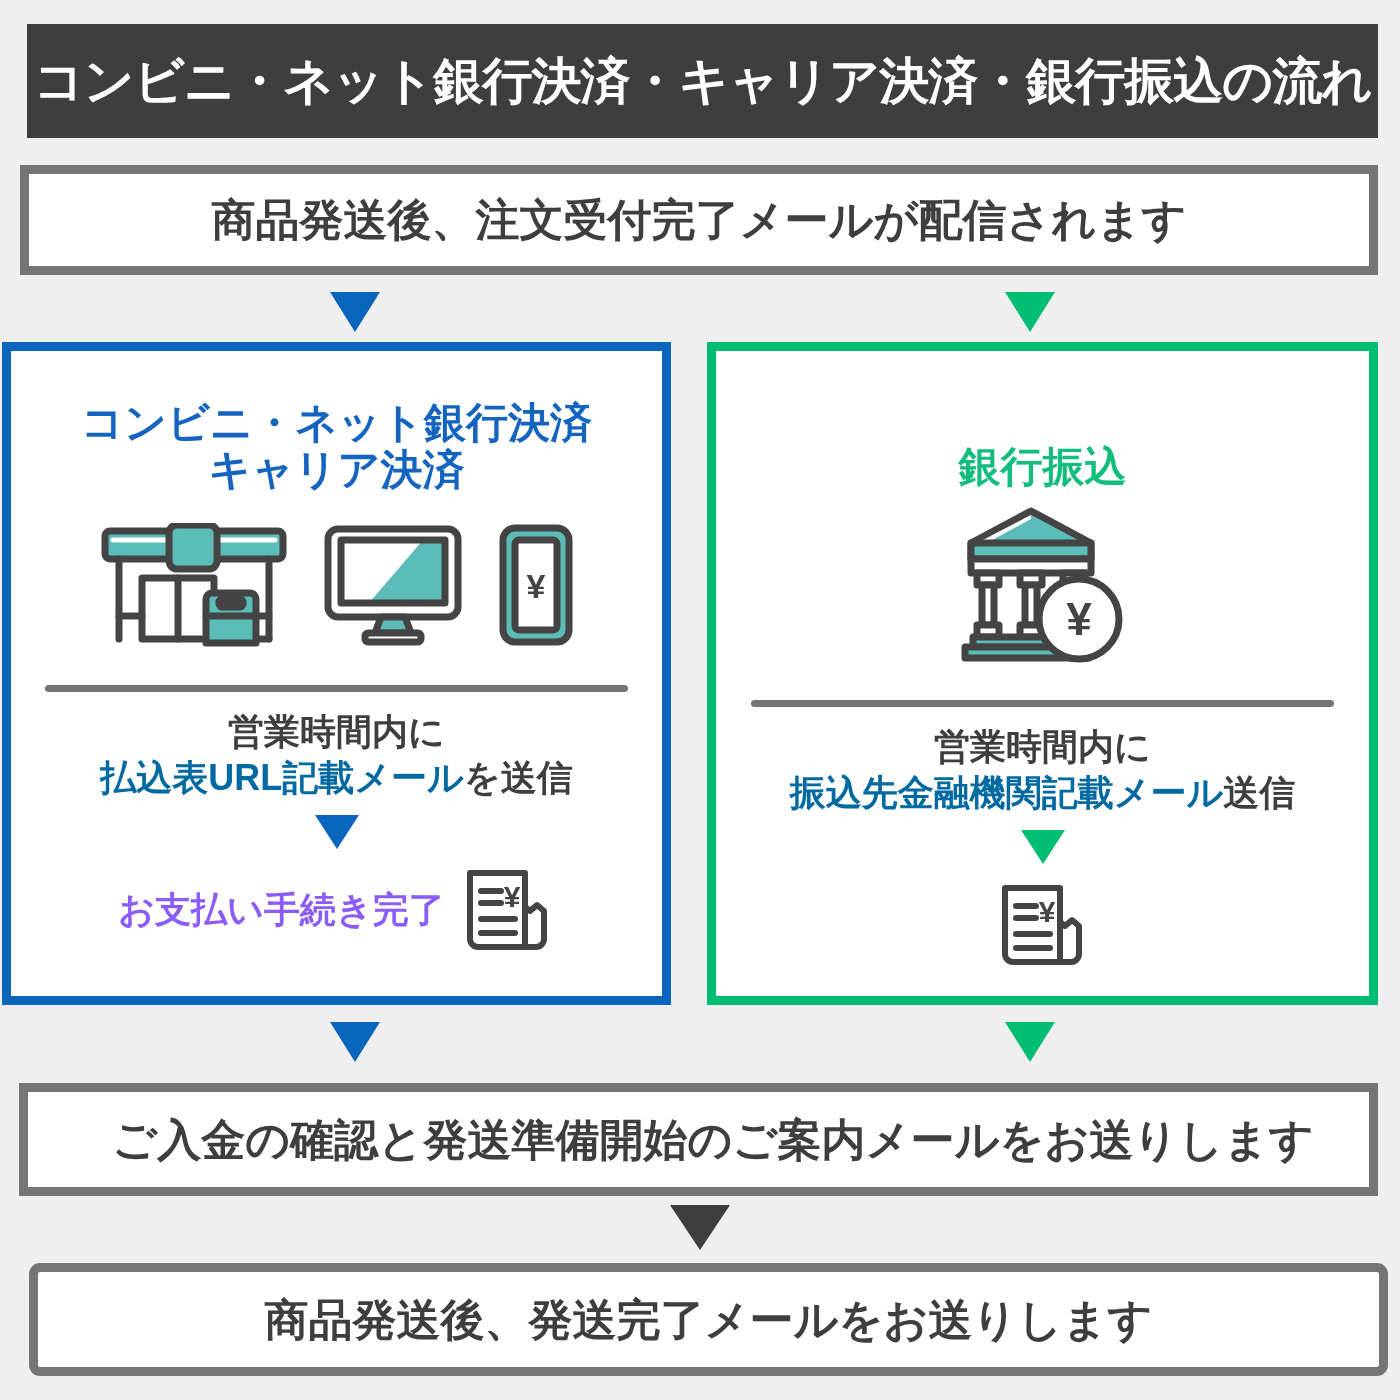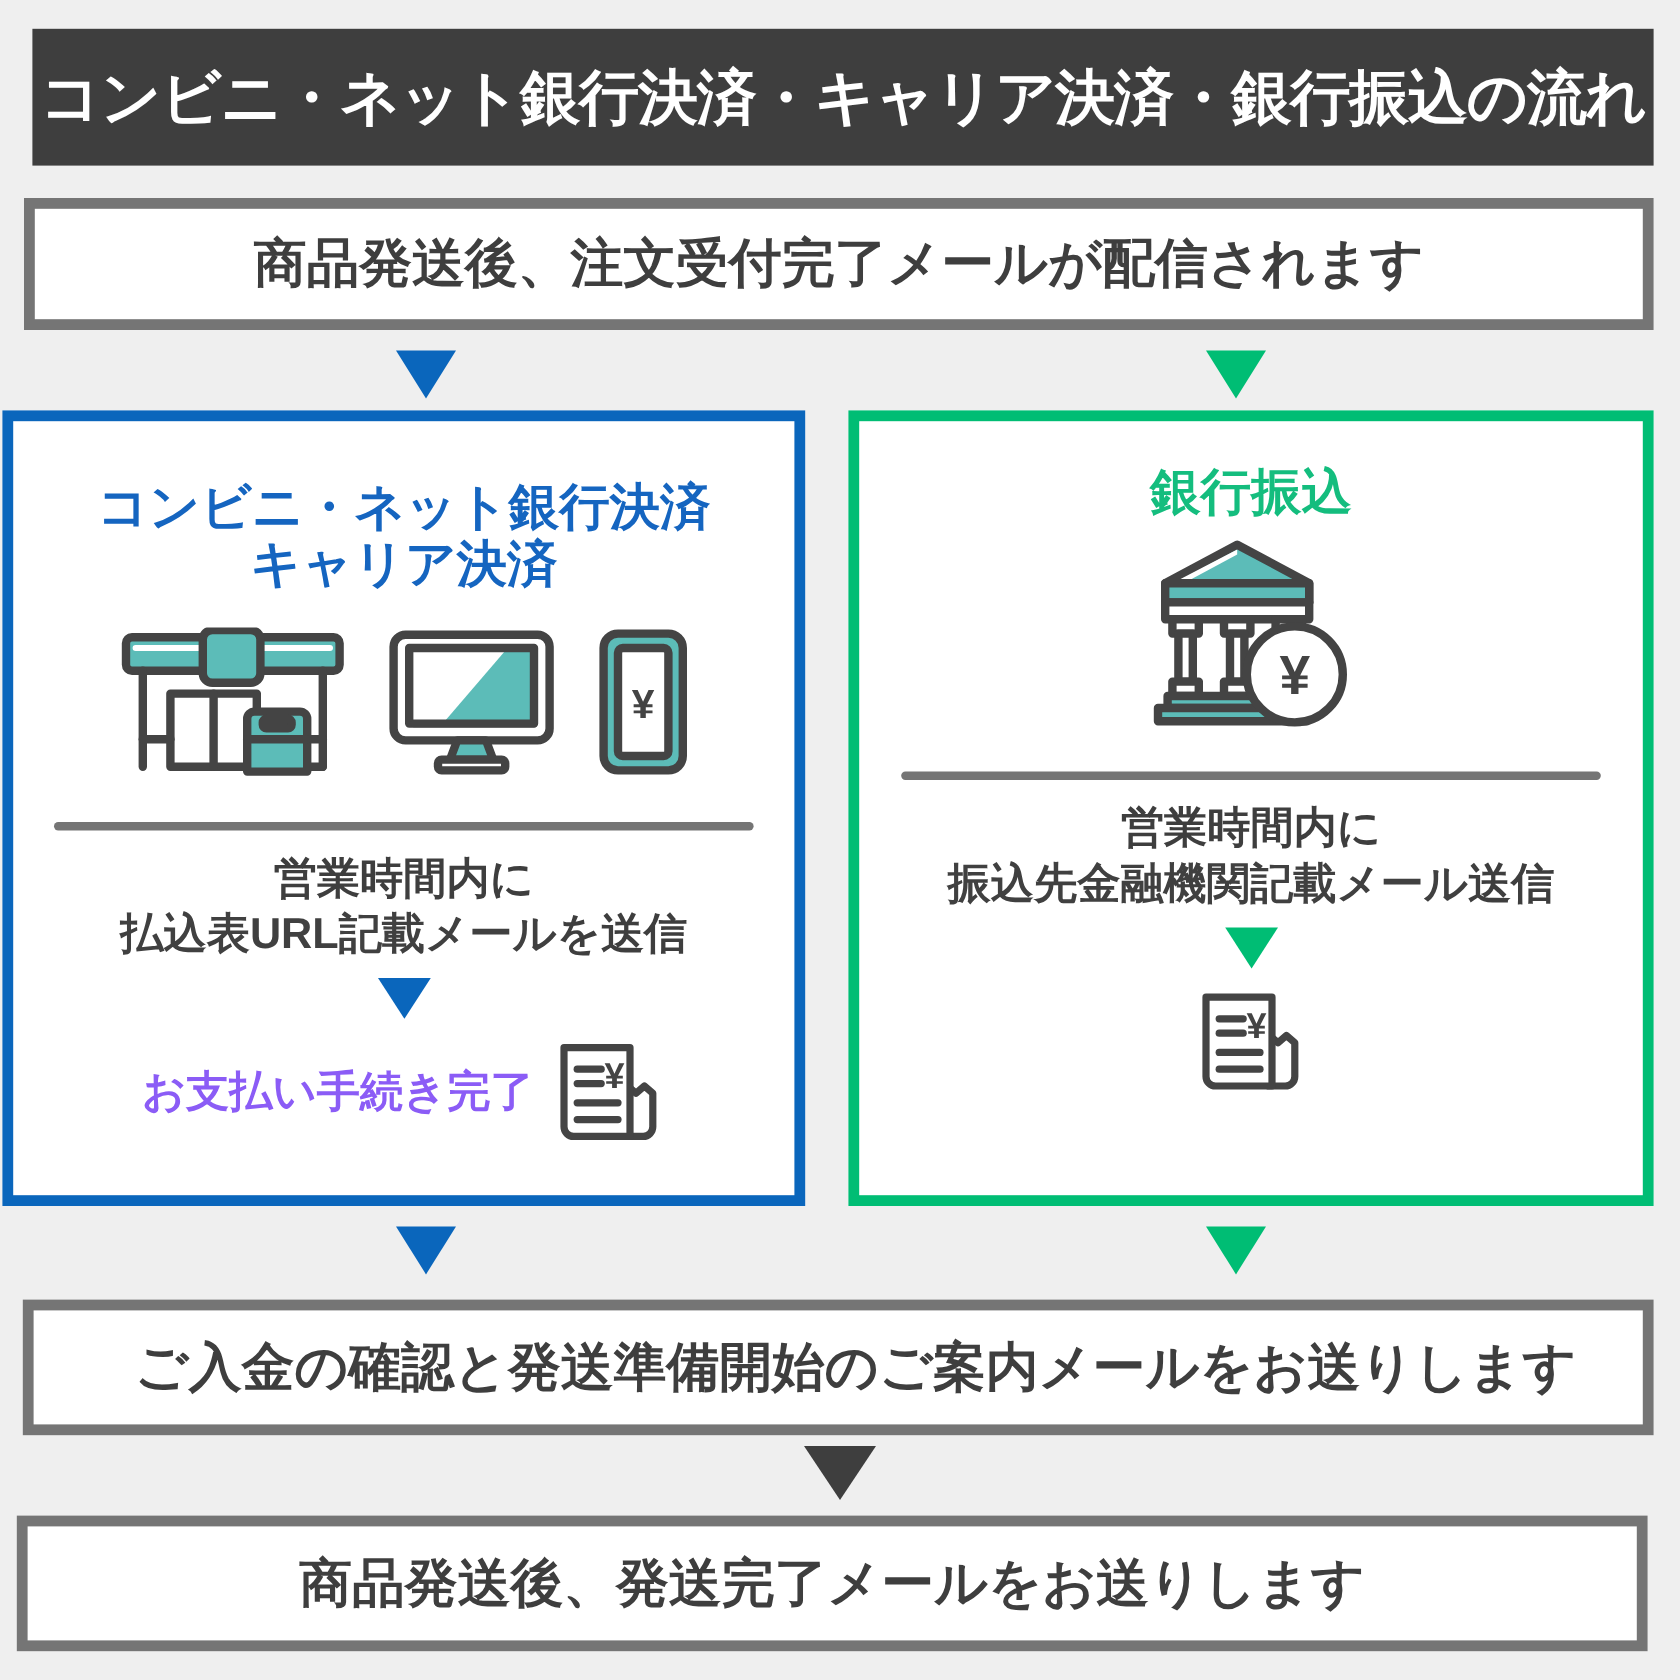--- a/index.html
+++ b/index.html
@@ -69,24 +69,25 @@
 
   #step-confirm {
     left: 19px;
     top: 1083px;
     width: 1359px;
     height: 113px;
   }
   #step-confirm .step-text { font-size: 44px; margin-left: 29px; }
 
   #step-shipped {
-    left: 14px;
+    left: 29px;
     top: 1263px;
     width: 1359px;
     height: 113px;
+    border-radius: 11px;
   }
   #step-shipped .step-text { font-size: 44px; }
 
   
   .arrow {
     position: absolute;
     width: 0;
     height: 0;
     border-left-style: solid;
     border-right-style: solid;
@@ -172,21 +173,21 @@
   .panel-title {
     text-align: center;
     font-weight: bold;
     font-size: 42px;
     line-height: 1.12;
     white-space: pre-line;
     margin: 0;
     padding-top: 48px;
   }
   #panel-conveni .panel-title { color: #1565c0; }
-  #panel-bank .panel-title { color: #14bd7e; padding-top: 35px; }
+  #panel-bank .panel-title { color: #14bd7e; padding-top: 92px; }
 
   .icon-row {
     display: flex;
     align-items: flex-end;
     justify-content: center;
     gap: 34px;
   }
   #panel-conveni .icon-row { margin-top: 24px; height: 130px; }
   #panel-bank .icon-row { margin-top: 8px; height: 165px; }
 
@@ -201,21 +202,21 @@
   #panel-bank .divider { margin-top: 37px; }
 
   .send-note {
     text-align: center;
     margin-top: 17px;
     font-size: 36px;
     font-weight: bold;
     line-height: 1.28;
     color: #3e3e3e;
   }
-  .send-note .hl { color: #404040; }
+  .send-note .hl { color: #0369a1; }
 
   .complete-row {
     display: flex;
     align-items: center;
     justify-content: center;
     gap: 16px;
     margin-top: 18px;
   }
   .complete-label {
     font-size: 36px;

